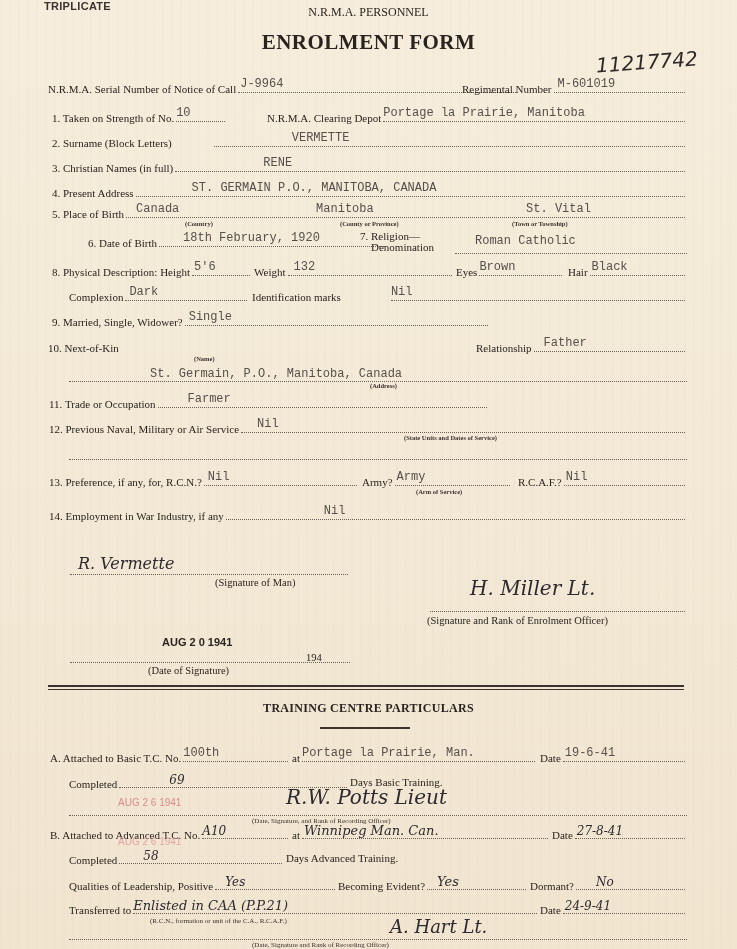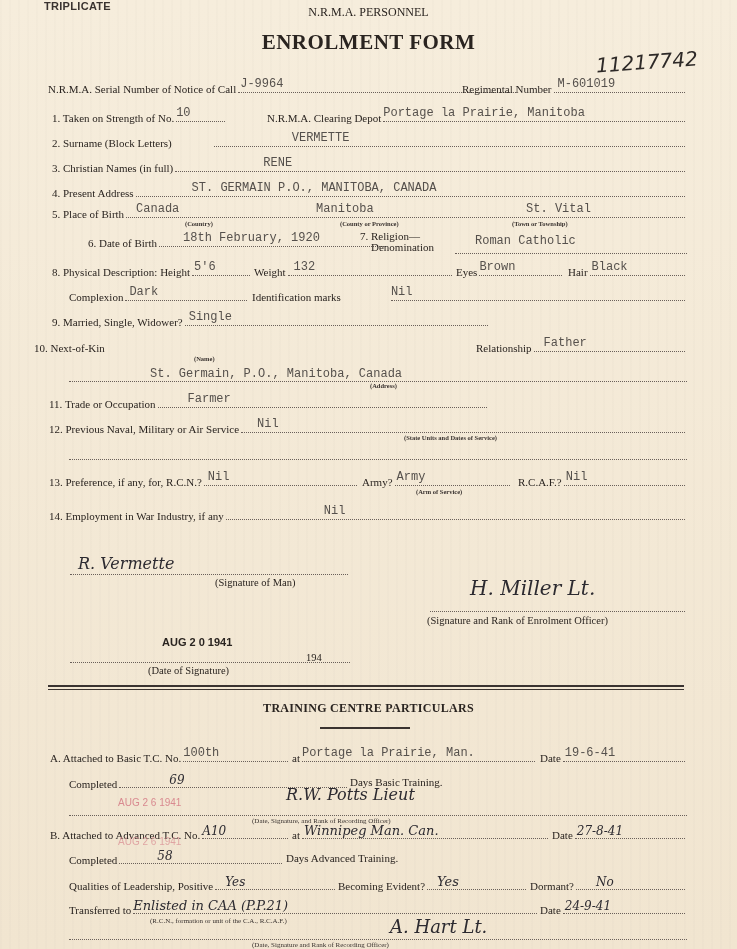--- a/index.html
+++ b/index.html
@@ -154,21 +154,21 @@
       </span>
   </div>
 
   <div class="row" style="left:52px;top:316px;width:438px;">
     <span class="lbl">9. Married, Single, Widower?</span>
     <span class="dots">
         <span class="val" style="left:4px">Single</span>
       </span>
   </div>
 
-  <div class="row" style="left:34px;top:342px;width:425px;">
+  <div class="row" style="left:48px;top:342px;width:425px;">
     <span class="lbl">10. Next-of-Kin</span>
   </div>
   <div class="sub" style="left:194px;top:355px;">(Name)</div>
   <div class="row" style="left:476px;top:342px;width:211px;">
     <span class="lbl">Relationship</span>
     <span class="dots">
         <span class="val" style="left:10px">Father</span>
       </span>
   </div>
   <div class="lineonly" style="left:69px;top:380px;width:618px;"></div>
@@ -256,21 +256,21 @@
       </span>
   </div>
   <div class="row" style="left:69px;top:778px;width:280px;">
     <span class="lbl">Completed</span>
     <span class="dots">
         <span class="hand" style="left:50px;bottom:0;font-size:12px;">69</span>
       </span>
   </div>
   <div class="caption" style="left:350px;top:776px;font-size:11px;">Days Basic Training.</div>
   <div class="redStamp" style="left:118px;top:797px;">AUG 2 6 1941</div>
-  <div class="hand" style="left:286px;top:785px;font-size:16px;">R.W. Potts Lieut</div>
+  <div class="hand" style="left:286px;top:785px;font-size:20px;">R.W. Potts Lieut</div>
   <div class="lineonly" style="left:69px;top:814px;width:618px;"></div>
   <div class="sub" style="left:252px;top:817px;font-weight:normal;font-size:7px;">(Date, Signature, and Rank of Recording Officer)</div>
 
   <div class="row" style="left:50px;top:829px;width:240px;">
     <span class="lbl">B. Attached to Advanced T.C. No.</span>
     <span class="dots">
         <span class="hand" style="left:0;bottom:0;font-size:12px;">A10</span>
       </span>
   </div>
   <div class="row" style="left:292px;top:829px;width:258px;">
@@ -282,21 +282,21 @@
   <div class="row" style="left:552px;top:829px;width:135px;">
     <span class="lbl">Date</span>
     <span class="dots">
         <span class="hand" style="left:2px;bottom:0;font-size:12px;">27-8-41</span>
       </span>
   </div>
   <div class="redStamp" style="left:118px;top:836px;opacity:0.7;">AUG 2 6 1941</div>
   <div class="row" style="left:69px;top:854px;width:215px;">
     <span class="lbl">Completed</span>
     <span class="dots">
-        <span class="hand" style="left:38px;bottom:0;font-size:12px;">58</span>
+        <span class="hand" style="left:24px;bottom:0;font-size:12px;">58</span>
       </span>
   </div>
   <div class="caption" style="left:286px;top:852px;font-size:11px;">Days Advanced Training.</div>
 
   <div class="row" style="left:69px;top:880px;width:268px;">
     <span class="lbl">Qualities of Leadership, Positive</span>
     <span class="dots">
         <span class="hand" style="left:10px;bottom:0;font-size:12px;">Yes</span>
       </span>
   </div>

